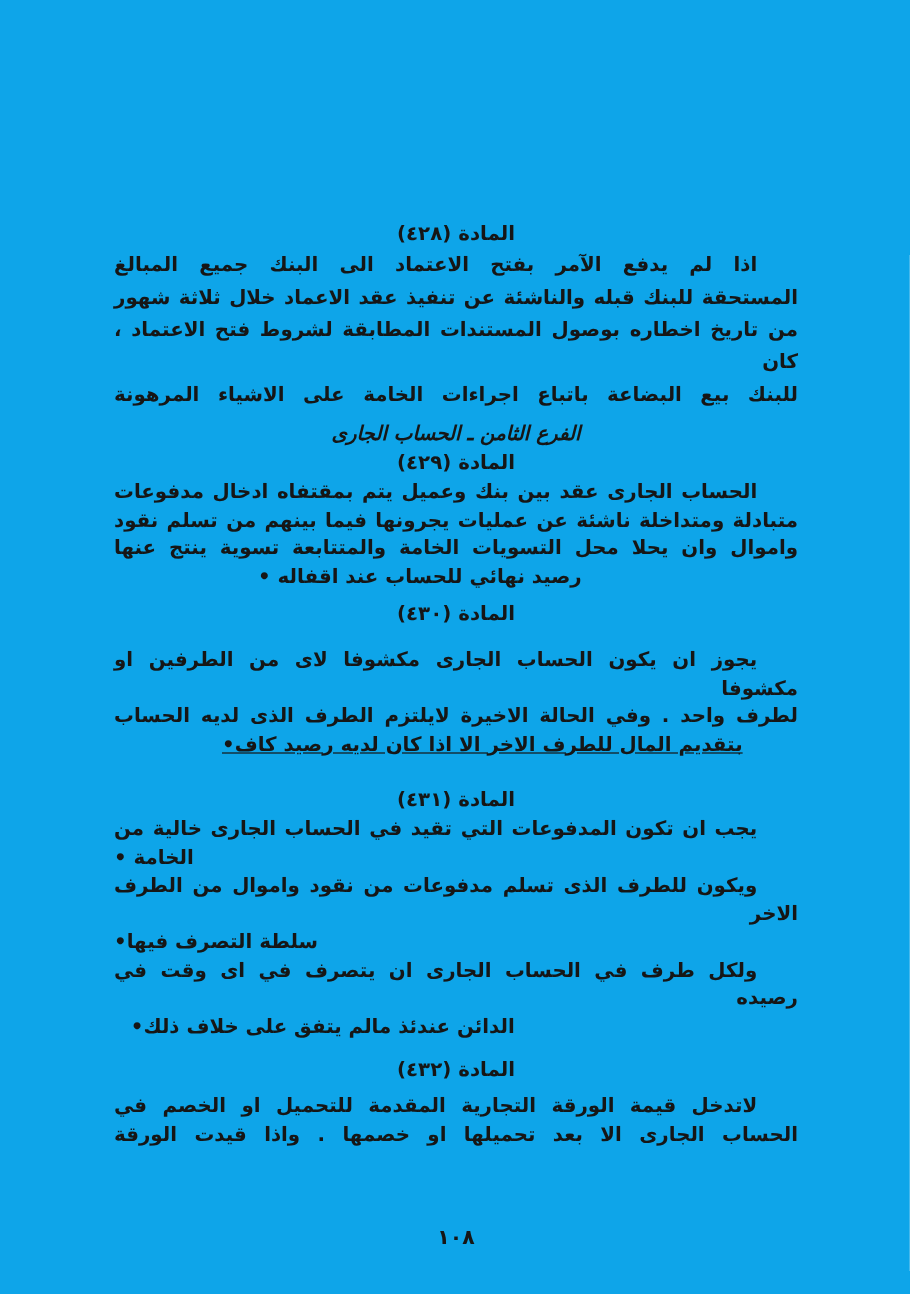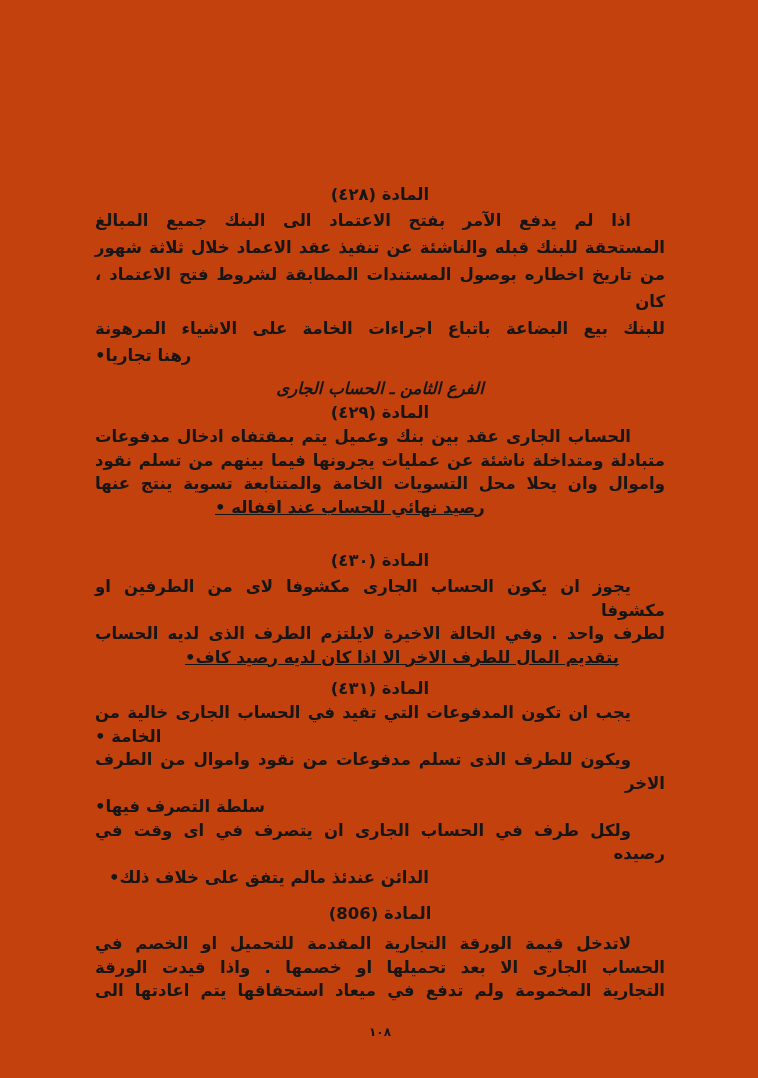--- a/index.html
+++ b/index.html
@@ -12,21 +12,21 @@
     position: relative;
     background: #fdfdfb;
     font-family: "DejaVu Sans", sans-serif;
     font-weight: 700;
     color: #161616;
     overflow: hidden;
   }
   .page {
     position: absolute;
     inset: 0;
-    background: #c2410c;
+    background: #0ea5e9;
   }
   .doc {
     position: absolute;
     top: 183px;
     left: 95px;
     width: 570px;
     direction: rtl;
     font-size: 16.5px;
   }
   .heading {
@@ -41,55 +41,54 @@
     line-height: 27px;
   }
   
   .j  { text-align: justify; text-align-last: justify; }
   
   .jf { text-align: justify; text-align-last: justify; text-indent: 34px; }
   
   .l  { text-align: left; }
   .li15  { text-align: left; padding-left: 14px; }
   .li90  { text-align: left; padding-left: 90px; text-decoration: underline; }
-  .li120 { text-align: left; padding-left: 120px; text-decoration: underline; }
+  .li120 { text-align: left; padding-left: 120px; }
   
   .rf { text-align: right; text-indent: 34px; }
 
   .m8  { margin-top: 8px; font-style: italic; }
-  .m2  { margin-top: 2px; }
+  .m2  { margin-top: 14px; }
   .m6  { margin-top: 6px; }
   .m13 { margin-top: 13px; }
-  .m18 { margin-top: 30px; }
-  .m19 { margin-top: 8px; }
+  .m18 { margin-top: 8px; }
+  .m19 { margin-top: 23px; }
 
   .page-number {
     position: absolute;
     top: 1020px;
     left: 95px;
     width: 570px;
     text-align: center;
-    font-size: 12px;
+    font-size: 17px;
     line-height: 24px;
     letter-spacing: 2px;
   }
 </style>
 </head>
 <body>
 
 <div class="page">
   <div class="doc">
 
     <div class="heading">المادة (٤٢٨)</div>
     <div class="p428">
       <div class="ln jf">اذا لم يدفع الآمر بفتح الاعتماد الى البنك جميع المبالغ</div>
       <div class="ln j">المستحقة للبنك قبله والناشئة عن تنفيذ عقد الاعماد خلال ثلاثة شهور</div>
       <div class="ln j">من تاريخ اخطاره بوصول المستندات المطابقة لشروط فتح الاعتماد ، كان</div>
       <div class="ln j">للبنك بيع البضاعة باتباع اجراءات الخامة على الاشياء المرهونة</div>
-      <div class="ln l">رهنا تجاريا•</div>
     </div>
 
     <div class="heading m8">الفرع الثامن ـ الحساب الجارى</div>
 
     <div class="heading">المادة (٤٢٩)</div>
     <div>
       <div class="ln jf">الحساب الجارى عقد بين بنك وعميل يتم بمقتفاه ادخال مدفوعات</div>
       <div class="ln j">متبادلة ومتداخلة ناشئة عن عمليات يجرونها فيما بينهم من تسلم نقود</div>
       <div class="ln j">واموال وان يحلا محل التسويات الخامة والمتتابعة تسوية ينتج عنها</div>
       <div class="ln li120">رصيد نهائي للحساب عند اقفاله •</div>
@@ -109,23 +108,22 @@
     </div>
     <div>
       <div class="ln jf">ويكون للطرف الذى تسلم مدفوعات من نقود واموال من الطرف الاخر</div>
       <div class="ln l">سلطة التصرف فيها•</div>
     </div>
     <div>
       <div class="ln jf">ولكل طرف في الحساب الجارى ان يتصرف في اى وقت في رصيده</div>
       <div class="ln li15">الدائن عندئذ مالم يتفق على خلاف ذلك•</div>
     </div>
 
-    <div class="heading m13">المادة (806)</div>
+    <div class="heading m13">المادة (٤٣٢)</div>
     <div class="m6">
       <div class="ln jf">لاتدخل قيمة الورقة التجارية المقدمة للتحميل او الخصم في</div>
       <div class="ln j">الحساب الجارى الا بعد تحميلها او خصمها . واذا قيدت الورقة</div>
-      <div class="ln j">التجارية المخمومة ولم تدفع في ميعاد استحقاقها يتم اعادتها الى</div>
     </div>
 
   </div>
 
   <div class="page-number">١٠٨</div>
 </div>
 
 </body></html>

